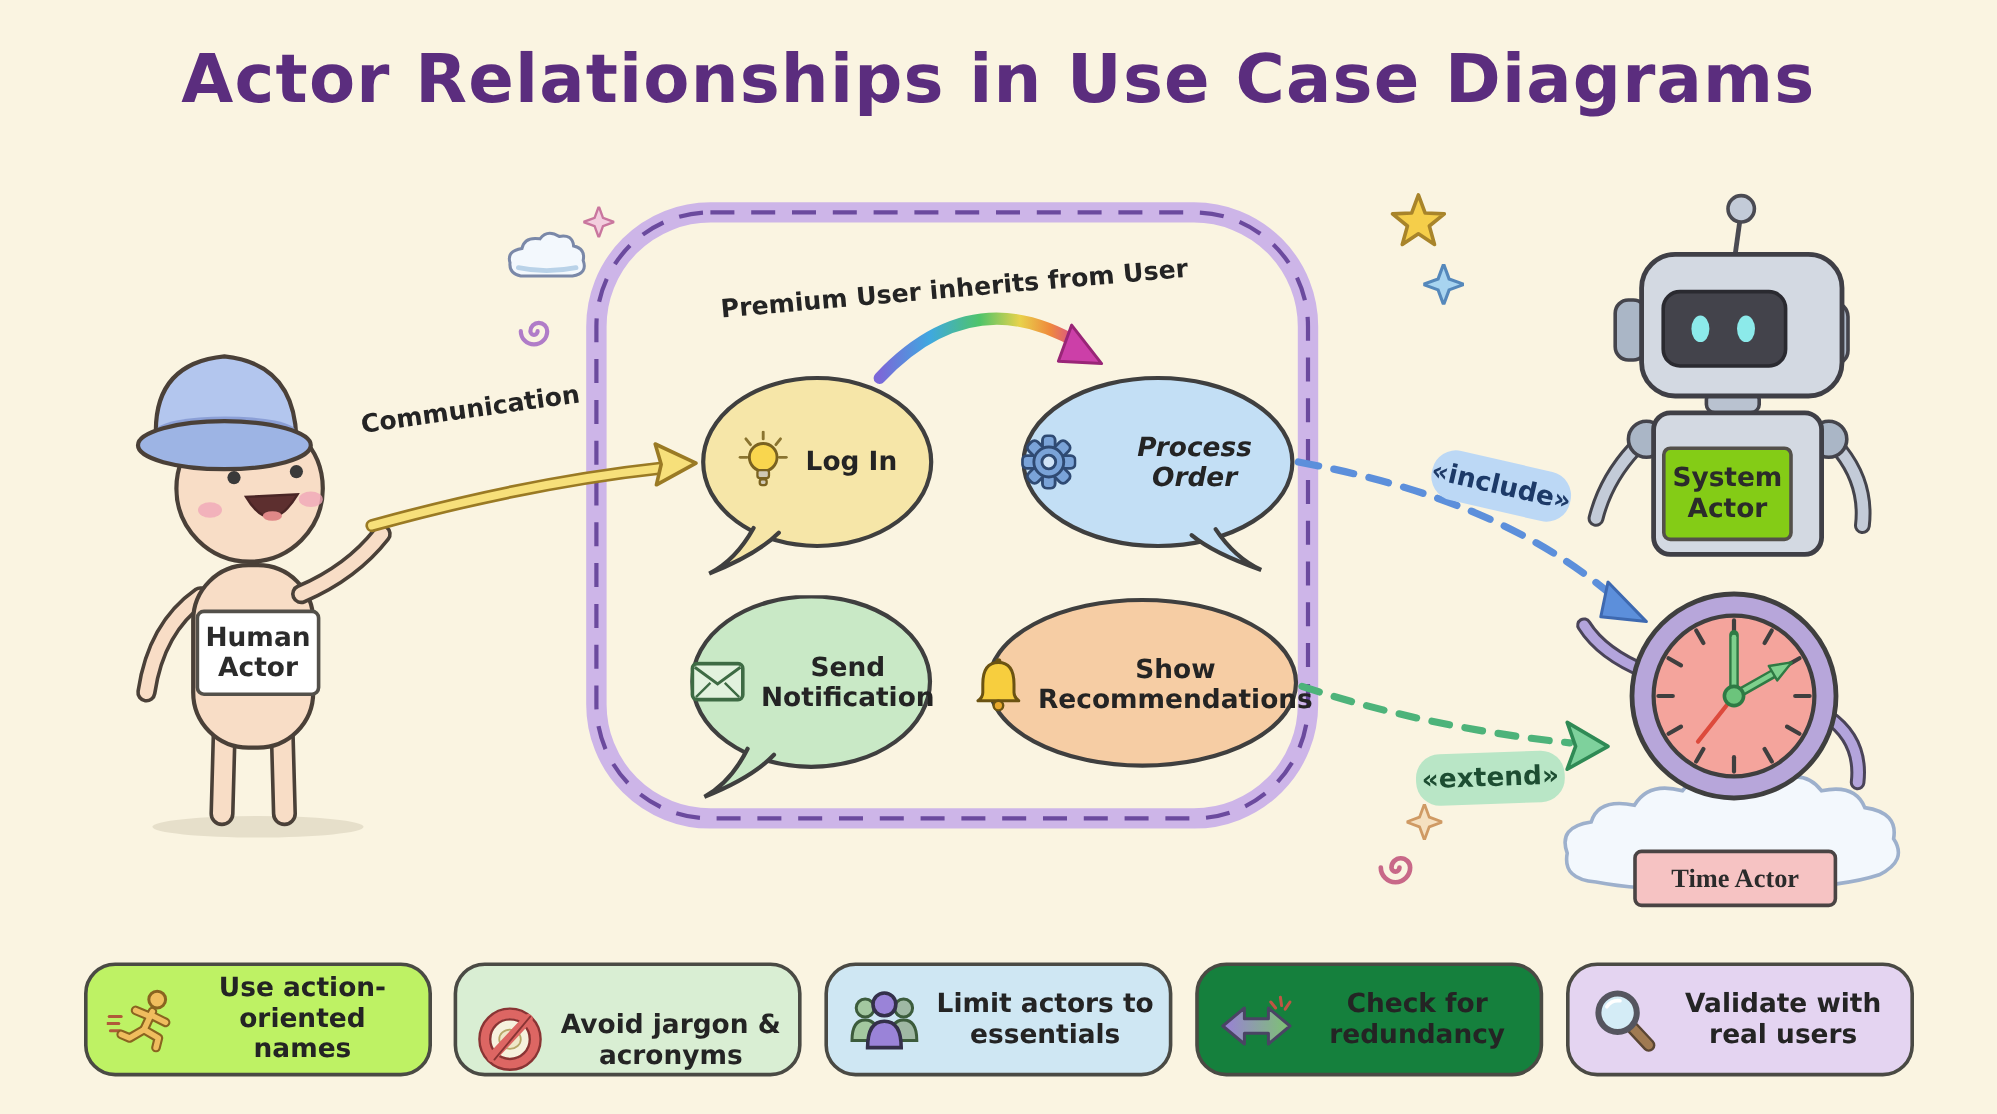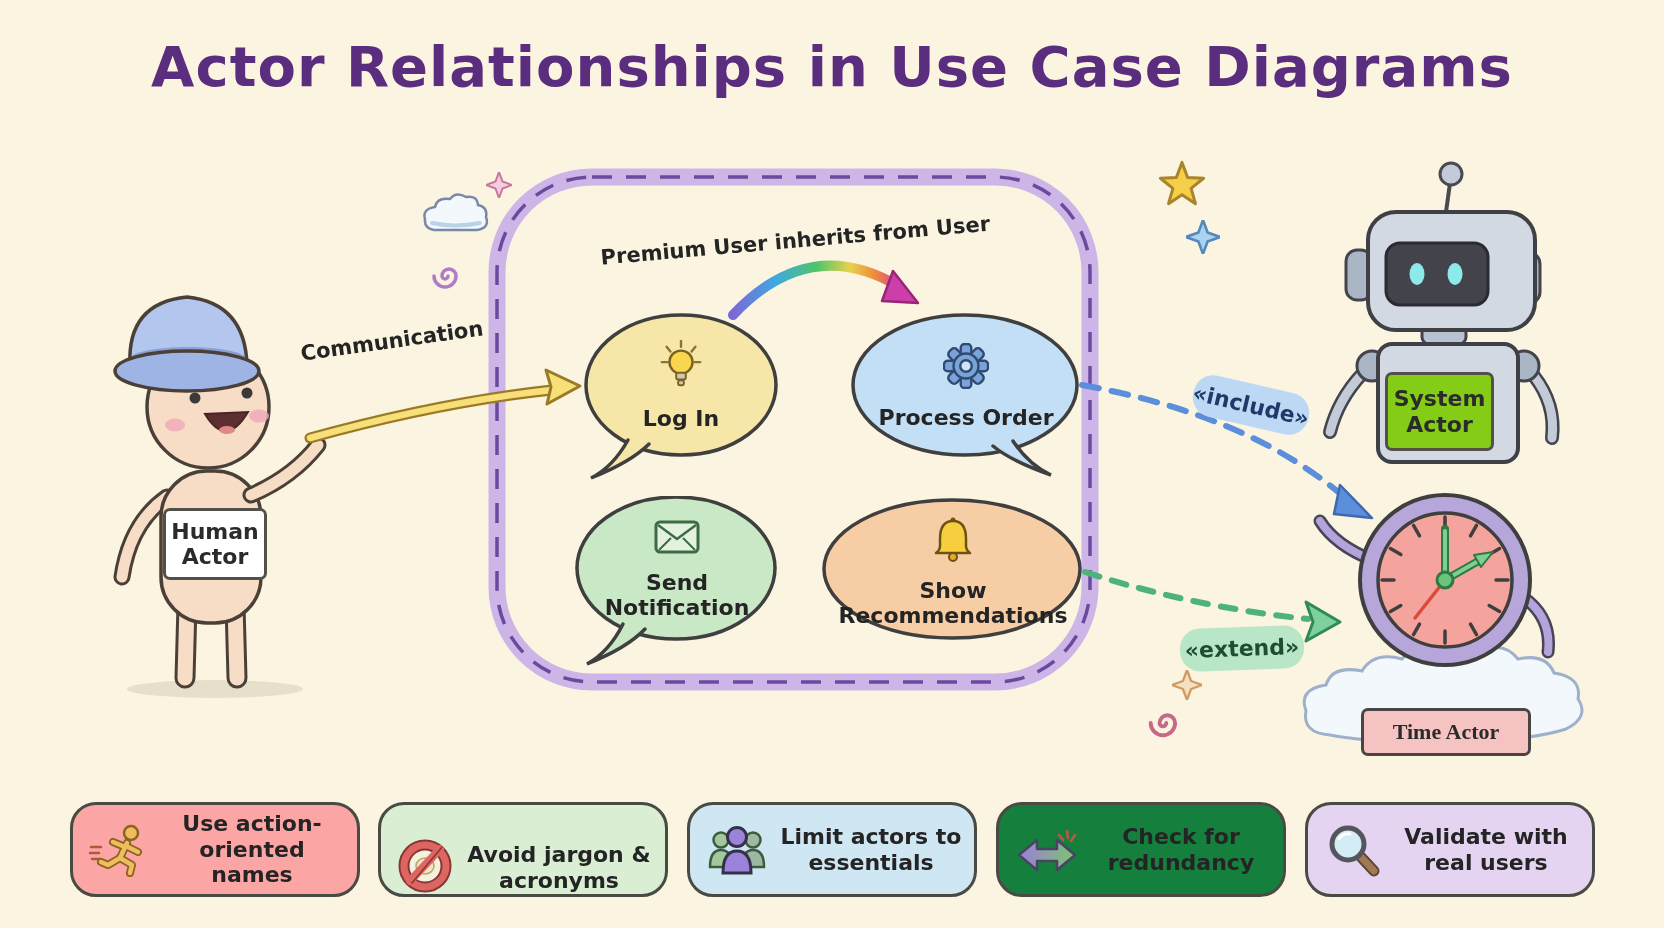--- a/index.html
+++ b/index.html
@@ -9,21 +9,21 @@
     font-family:"DejaVu Sans","Liberation Sans",sans-serif;
   }
   .abs{position:absolute;}
   .title{
     left:0;top:34px;width:1664px;text-align:center;
     font-size:56px;font-weight:bold;color:#5b2d7e;letter-spacing:1px;
   }
   .bubble svg.shape{position:absolute;left:0;top:0;}
   .bubble-content{
     position:absolute;left:0;top:6px;right:0;height:136px;
-    display:flex;flex-direction:column;align-items:center;justify-content:center;gap:13px;
+    display:flex;flex-direction:row;align-items:center;justify-content:center;gap:13px;
   }
   .uc-label{font-size:22px;font-weight:bold;color:#242424;text-align:center;line-height:1.12;}
   .actor-label{
     position:absolute;background:#ffffff;border:3px solid #53504a;border-radius:7px;
     display:flex;align-items:center;justify-content:center;text-align:center;
     font-size:22px;font-weight:bold;color:#2b2b2b;line-height:1.15;
   }
   .rel-label{font-size:21px;font-weight:bold;color:#242424;white-space:nowrap;}
   .pill{
     position:absolute;display:flex;align-items:center;justify-content:center;
@@ -156,21 +156,21 @@
         </g>
         <circle cx="22" cy="23" r="12" fill="#f9d64e" stroke="#7a6220" stroke-width="2.5"></circle>
         <rect x="17" y="34" width="10" height="7" rx="2" fill="#cfc8b4" stroke="#7a6220" stroke-width="2"></rect>
         <rect x="19" y="42" width="6" height="5" rx="2" fill="#cfc8b4" stroke="#7a6220" stroke-width="2"></rect>
       </svg>
     </span>
     <div class="uc-label">Log In</div>
   </div>
 </div>
 
-<div class="abs bubble" style="left:851px;top:313px;width:230px;height:172px;">
+<div class="abs bubble" style="left:851px;top:313px;width:230px;height:172px;font-style:italic;">
   <svg class="shape" width="230" height="172" viewBox="0 0 230 172">
     <ellipse cx="114" cy="72" rx="112" ry="70" fill="#c3dff5" stroke="#3f3f3f" stroke-width="3.5"></ellipse>
     <path d="M162,128 Q178,152 200,162 Q160,148 142,133" fill="#c3dff5" stroke="#3f3f3f" stroke-width="3.5" stroke-linecap="round"></path>
   </svg>
   <div class="bubble-content">
     <span class="uc-icon">
       <svg width="46" height="46" viewBox="0 0 48 48">
         <g fill="#7aa3d8" stroke="#2f4a73" stroke-width="2.5">
           <rect x="18.5" y="1" width="11" height="46" rx="4"></rect>
           <rect x="18.5" y="1" width="11" height="46" rx="4" transform="rotate(45 24 24)"></rect>
@@ -290,21 +290,21 @@
     <line x1="155" y1="135" x2="155" y2="84" stroke="#2f7a44" stroke-width="8" stroke-linecap="round"></line>
     <line x1="155" y1="135" x2="155" y2="86" stroke="#7ed08d" stroke-width="4" stroke-linecap="round"></line>
     <line x1="155" y1="135" x2="192" y2="114" stroke="#2f7a44" stroke-width="8" stroke-linecap="round"></line>
     <line x1="155" y1="135" x2="190" y2="115" stroke="#7ed08d" stroke-width="4" stroke-linecap="round"></line>
     <polygon points="203,107 184,110 191,122" fill="#7ed08d" stroke="#2f7a44" stroke-width="2" stroke-linejoin="round"></polygon>
     <circle cx="155" cy="135" r="8" fill="#6cc47c" stroke="#2f7a44" stroke-width="3"></circle>
   </svg>
   <div class="actor-label" style="left:71px;top:263px;width:164px;height:42px;background:#f6c3c3;border-color:#4a4444;">Time Actor</div>
 </div>
 
-<div class="tip-card" style="left:70px;background:#fca5a5;">
+<div class="tip-card" style="left:70px;background:#bef264;">
   <span class="tip-icon">
     <svg width="58" height="54" viewBox="0 0 58 54">
       <g stroke="#b05a3a" stroke-width="2.5" stroke-linecap="round">
         <line x1="2" y1="24" x2="12" y2="24"></line>
           <line x1="0" y1="30" x2="10" y2="30"></line>
           <line x1="3" y1="36" x2="11" y2="36"></line>
       </g>
       <g fill="none" stroke="#8a6420" stroke-width="8" stroke-linecap="round" stroke-linejoin="round">
         <path d="M38,20 L31,35"></path>
           <path d="M37,23 L49,29"></path>

